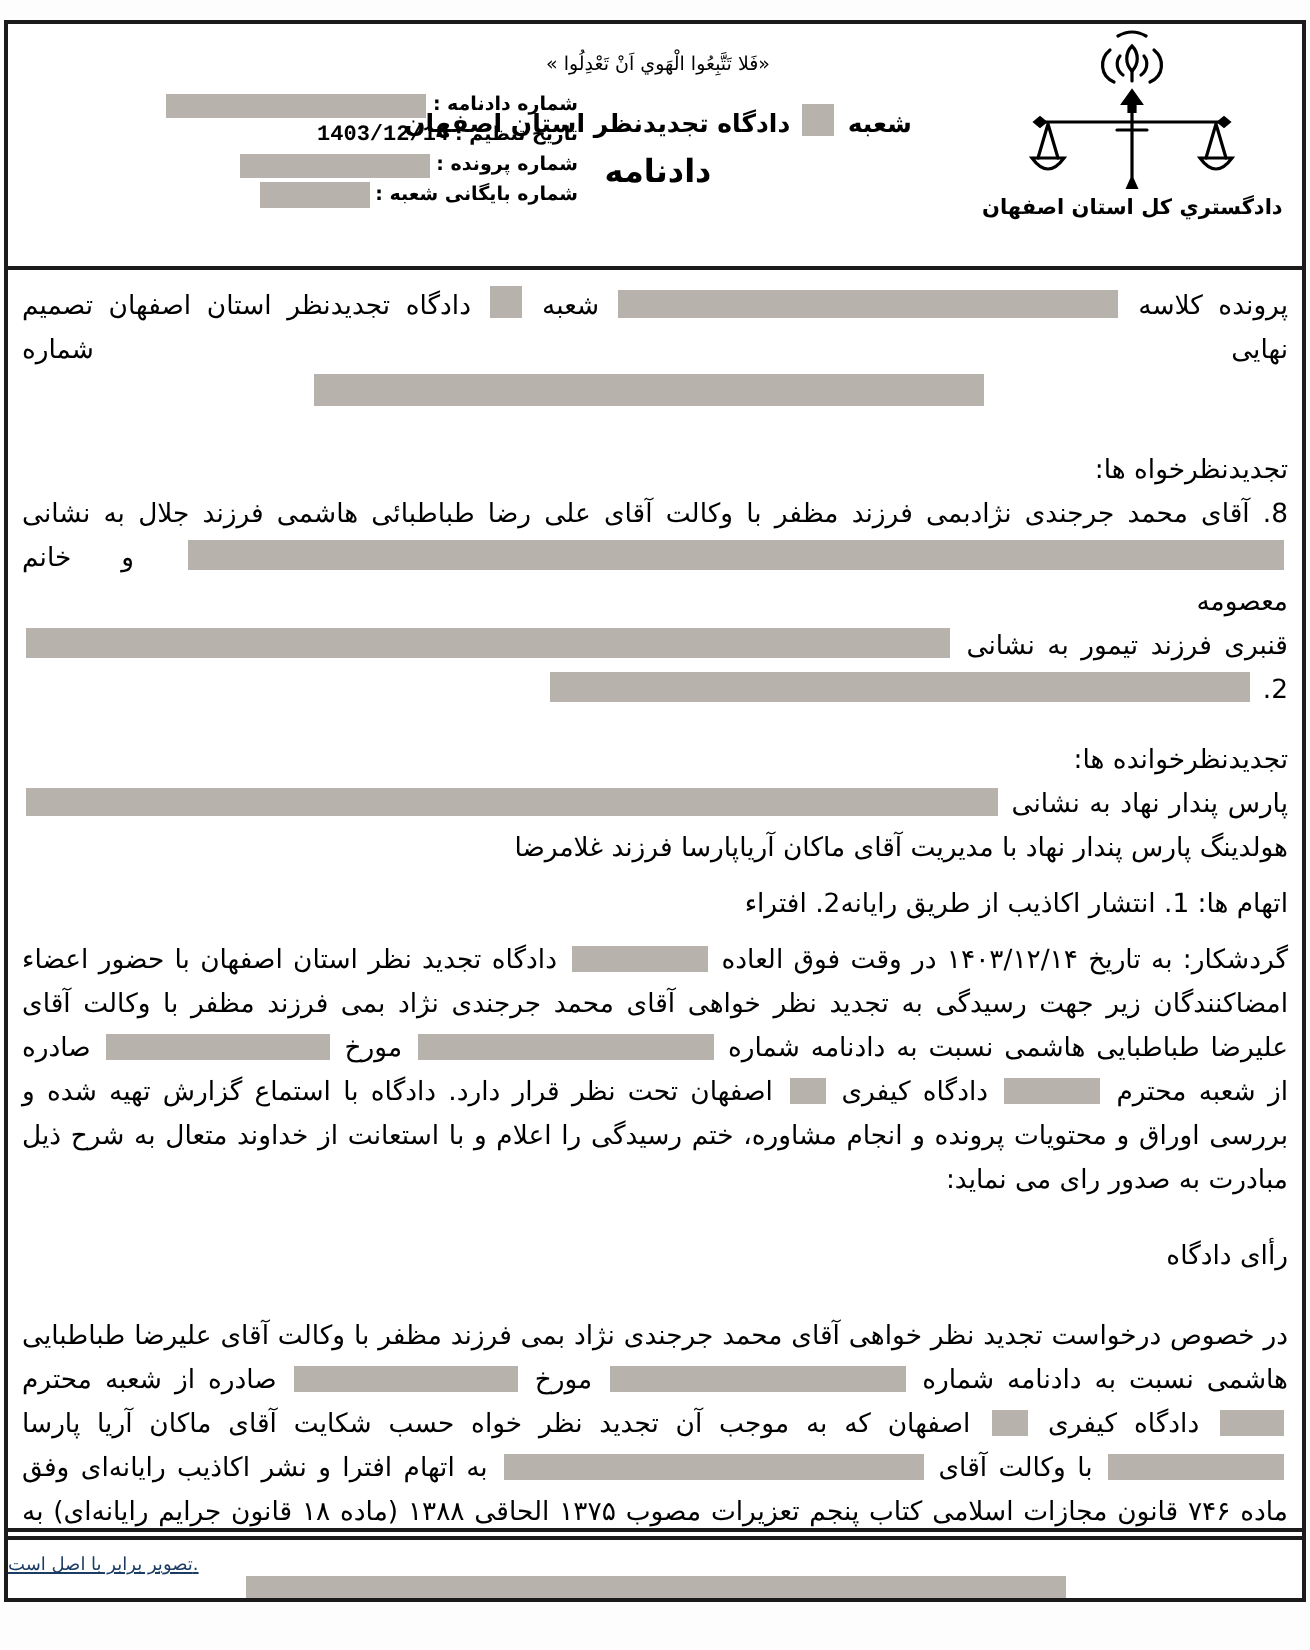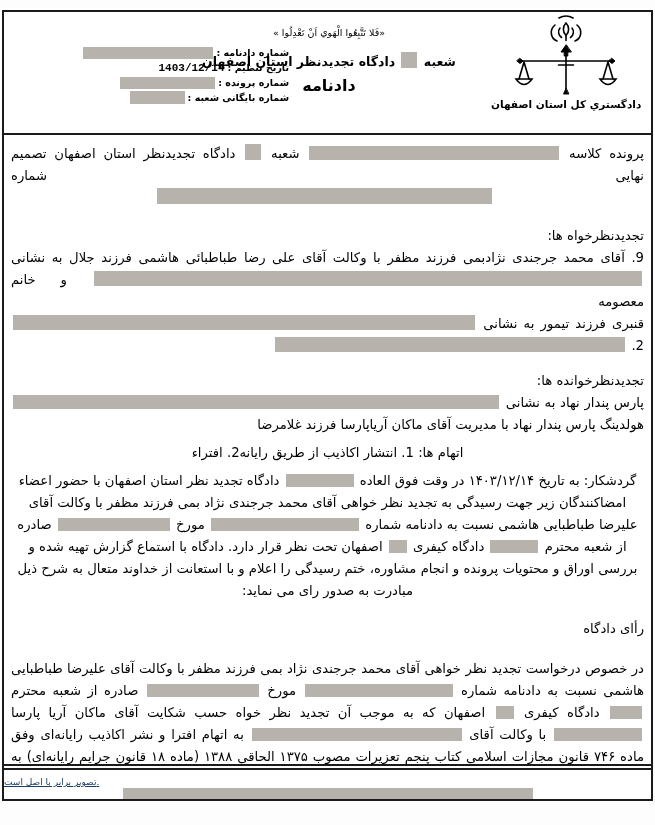--- a/index.html
+++ b/index.html
@@ -24,21 +24,21 @@
   .redact{display:inline-block;background:#b7b3ac;vertical-align:-2px;margin:0 2px;}
   .spacer{display:inline-block;height:1px;}
   
   .doc-body{flex:1 1 auto;overflow:hidden;direction:rtl;padding:8px 7px 0 7px;
             font-size:13.2px;line-height:22px;border-bottom:2px solid #1b1b1b;}
   .jline{text-align:justify;}
   .jline.full{text-align-last:justify;}
   .para{text-align:justify;}
   .gap-lg{margin-top:16px;}
   .gap-md{margin-top:13px;}
-  .gap-sm{margin-top:6px;text-align:center;}
+  .gap-sm{margin-top:6px;}
   .verdict-heading{margin:16px 0 18px 0;}
   
   .ftr{flex:none;border-top:2px solid #1b1b1b;margin-top:2px;height:29px;text-align:left;
        overflow:hidden;}
   .certify{display:inline-block;font-size:9px;color:#1b3c63;text-decoration:underline;
            margin-top:2px;line-height:11px;}
   .ftr-redact{width:410px;height:15px;background:#b7b3ac;margin:-1px auto 0 auto;}
 </style>
 </head>
 <body>
@@ -109,21 +109,21 @@
       </div>
     </div>
   </div>
 
   <div class="doc-body">
 
     <div class="jline full">پرونده کلاسه <span class="redact" style="width: 250px; height: 14px;"></span> شعبه <span class="redact" style="width: 16px; height: 16px;"></span> دادگاه تجدیدنظر استان اصفهان تصمیم نهایی شماره</div>
     <div class="jline"><span class="spacer" style="width: 150px;"></span><span class="redact" style="width: 335px; height: 16px;"></span></div>
 
     <div class="gap-lg">تجدیدنظرخواه ها:</div>
-    <div class="jline full">9. آقای محمد جرجندی نژادبمی فرزند مظفر با وکالت آقای علی رضا طباطبائی هاشمی فرزند جلال به نشانی</div>
+    <div class="jline full">8. آقای محمد جرجندی نژادبمی فرزند مظفر با وکالت آقای علی رضا طباطبائی هاشمی فرزند جلال به نشانی</div>
     <div class="jline full"><span class="redact" style="width: 548px; height: 15px;"></span> و خانم معصومه</div>
     <div class="jline full">قنبری فرزند تیمور به نشانی <span class="redact" style="width: 462px; height: 15px;"></span></div>
     <div class="jline">2. <span class="redact" style="width: 350px; height: 15px;"></span></div>
 
     <div class="gap-md">تجدیدنظرخوانده ها:</div>
     <div class="jline full">پارس پندار نهاد به نشانی <span class="redact" style="width: 486px; height: 14px;"></span></div>
     <div class="jline">هولدینگ پارس پندار نهاد با مدیریت آقای ماکان آریاپارسا فرزند غلامرضا</div>
 
     <div class="gap-sm">اتهام ها: 1. انتشار اکاذیب از طریق رایانه2. افتراء</div>
 

